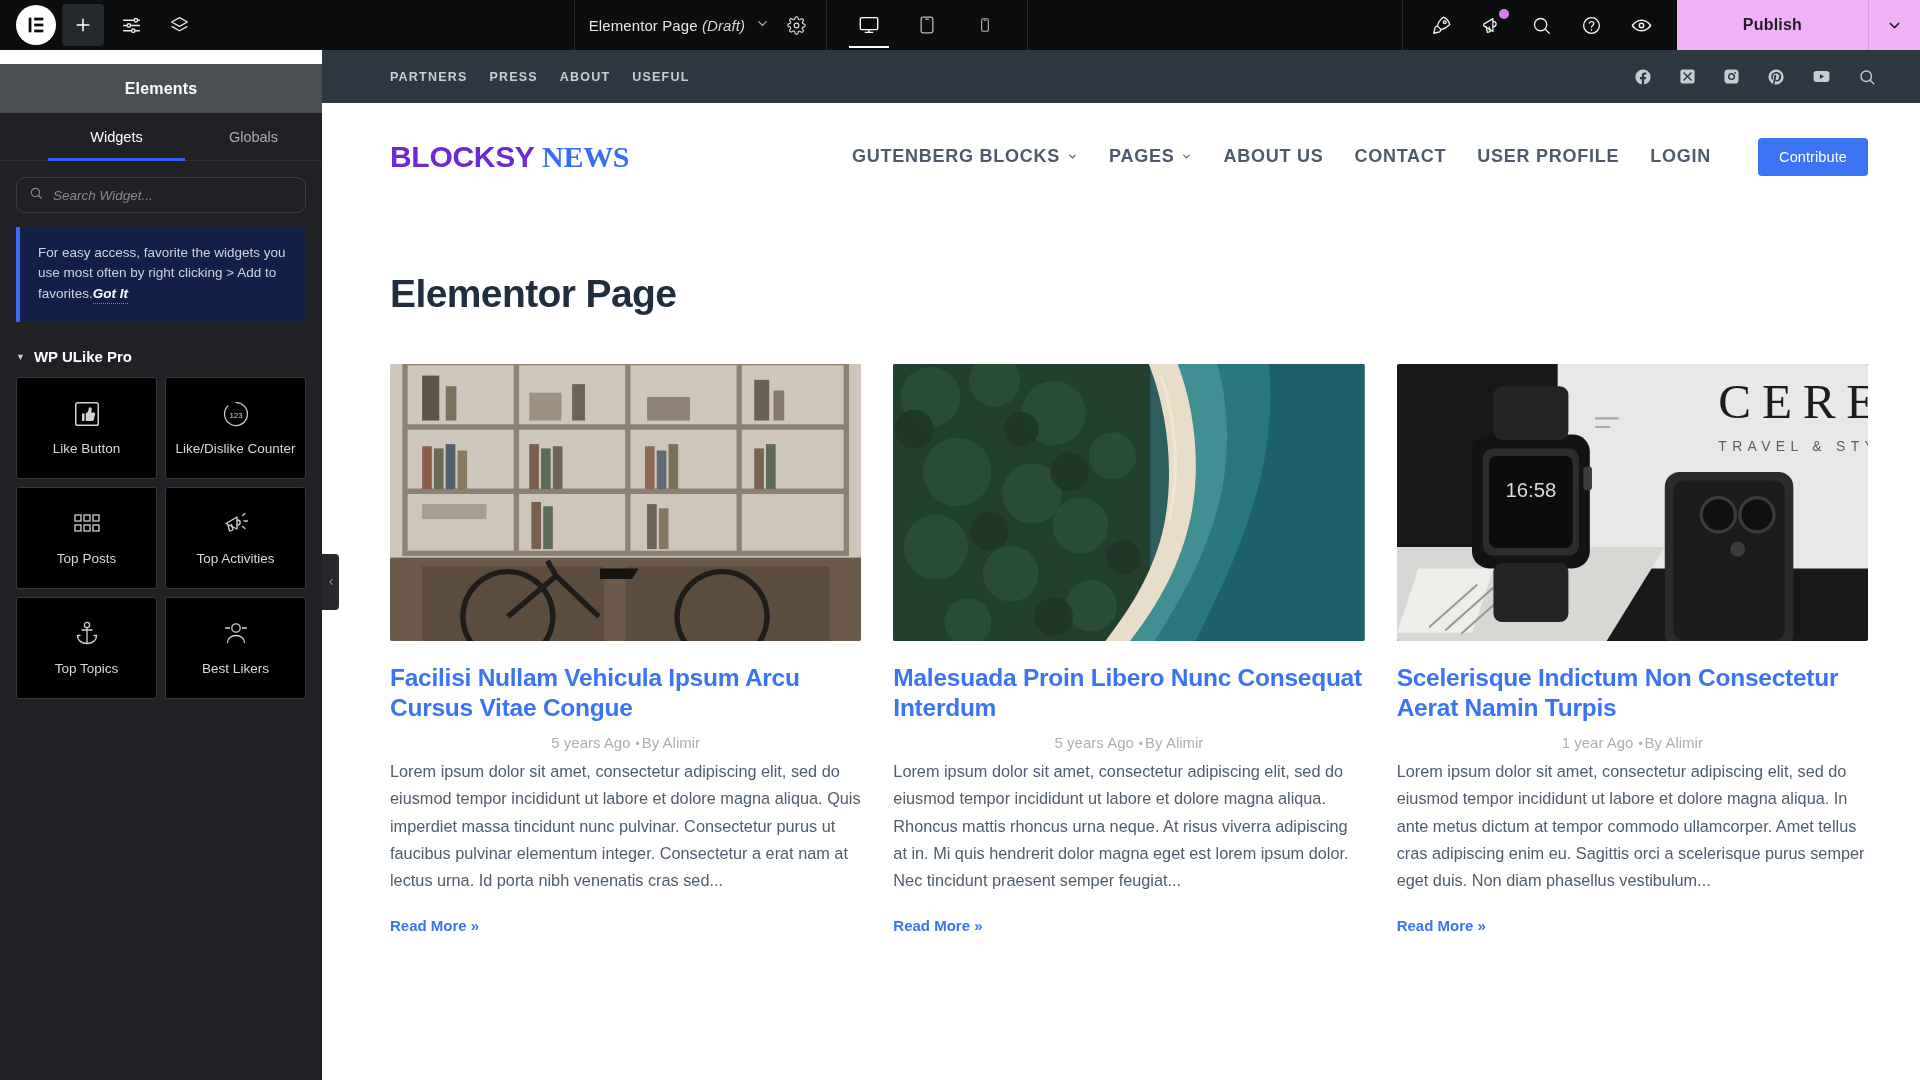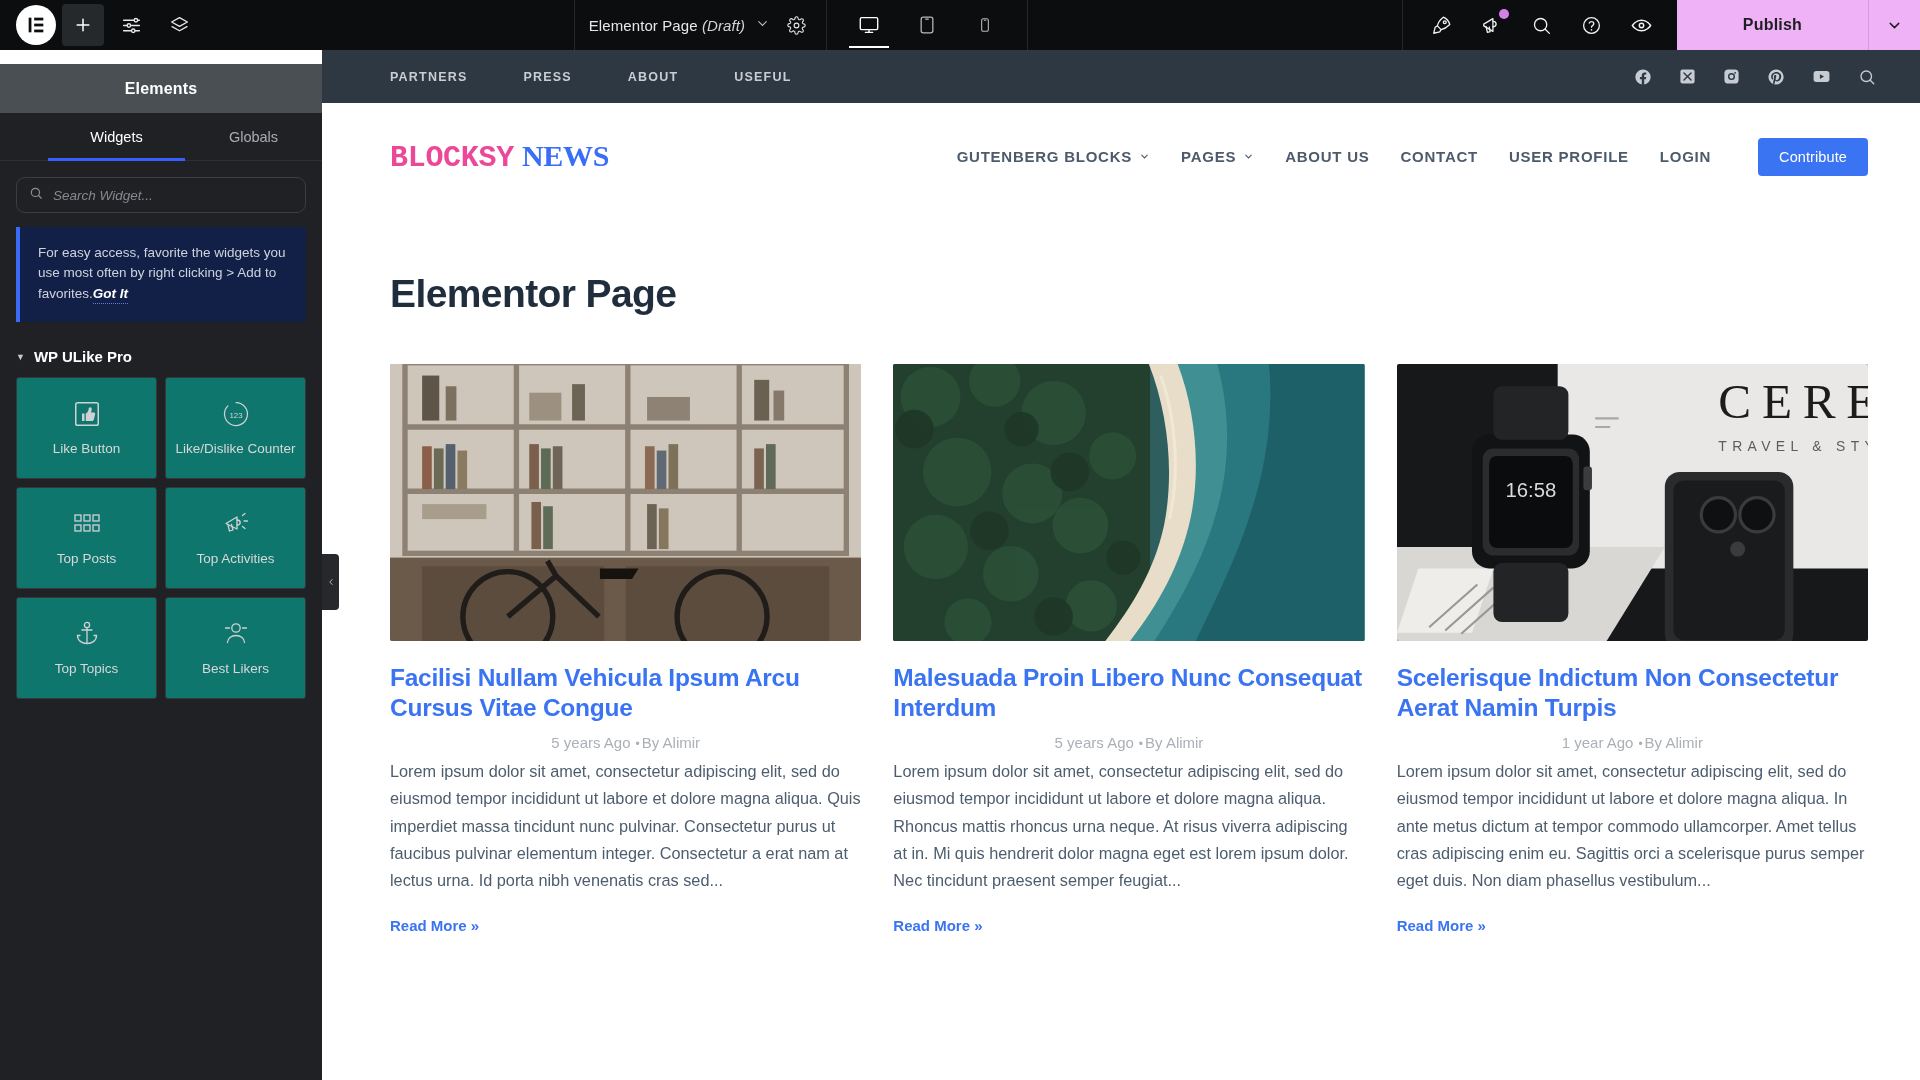--- a/index.html
+++ b/index.html
@@ -131,21 +131,21 @@
     color: #fff; font-size: 15px; font-weight: 700;
   }
   .e-cat-caret { font-size: 9px; color: #c8cacd; transform: translateY(1px); }
 
   .e-widgets {
     padding: 0 16px;
     display: grid; grid-template-columns: 1fr 1fr; gap: 8px;
   }
   .e-widget {
     height: 102px; border: 1px solid #34373c; border-radius: 3px;
-    background: #0f766e;
+    background: #000000;
     display: flex; flex-direction: column; align-items: center; justify-content: center;
     gap: 12px;
     color: #d6d8da; font-size: 13.5px;
   }
   .e-widget svg { display: block; }
 
   .e-collapse {
     position: absolute; left: 322px; top: 554px;
     width: 17px; height: 56px;
     background: #26282b; border-radius: 0 4px 4px 0;
@@ -159,40 +159,40 @@
     width: 1598px; height: 1030px;
     background: #fff; overflow: hidden;
   }
 
   
   .site-topbar {
     height: 53px; background: #2d3843;
     display: flex; align-items: center;
     padding: 0 44px 0 68px; color: #c6ccd2;
   }
-  .site-topnav { display: flex; gap: 56px; }
+  .site-topnav { display: flex; gap: 22px; }
   .site-topnav a {
     font-size: 12.5px; letter-spacing: 1.2px; font-weight: 600;
     color: #c9ced4; text-decoration: none;
   }
   .site-social { margin-left: auto; display: flex; align-items: center; gap: 27px; }
   .site-social span { display: flex; align-items: center; justify-content: center; }
 
   
   .site-header {
     height: 107px; background: #fff;
     display: flex; align-items: center;
     padding: 0 52px 0 68px;
   }
   .brand { font-size: 30px; font-weight: 800; letter-spacing: -.3px; }
-  .brand .b1 { color: #ec4899; font-family: Liberation Mono, monospace; }
+  .brand .b1 { color: #6d28d9; font-family: Liberation Sans, sans-serif; }
   .brand .b2 { color: #3b6ef8; font-family: "Liberation Serif", serif; font-weight: 700; }
   .mainnav { margin-left: auto; display: flex; align-items: center; gap: 31px; }
   .mainnav a {
-    font-size: 15px; font-weight: 700; letter-spacing: .75px;
+    font-size: 18px; font-weight: 700; letter-spacing: .75px;
     color: #4c5a6b; text-decoration: none;
     display: flex; align-items: center; gap: 7px;
   }
   .btn-contribute {
     margin-left: 16px;
     background: #3b74f2; color: #fff;
     font-size: 14.5px; font-weight: 400;
     padding: 11px 21px; border-radius: 4px;
     letter-spacing: .1px;
   }

